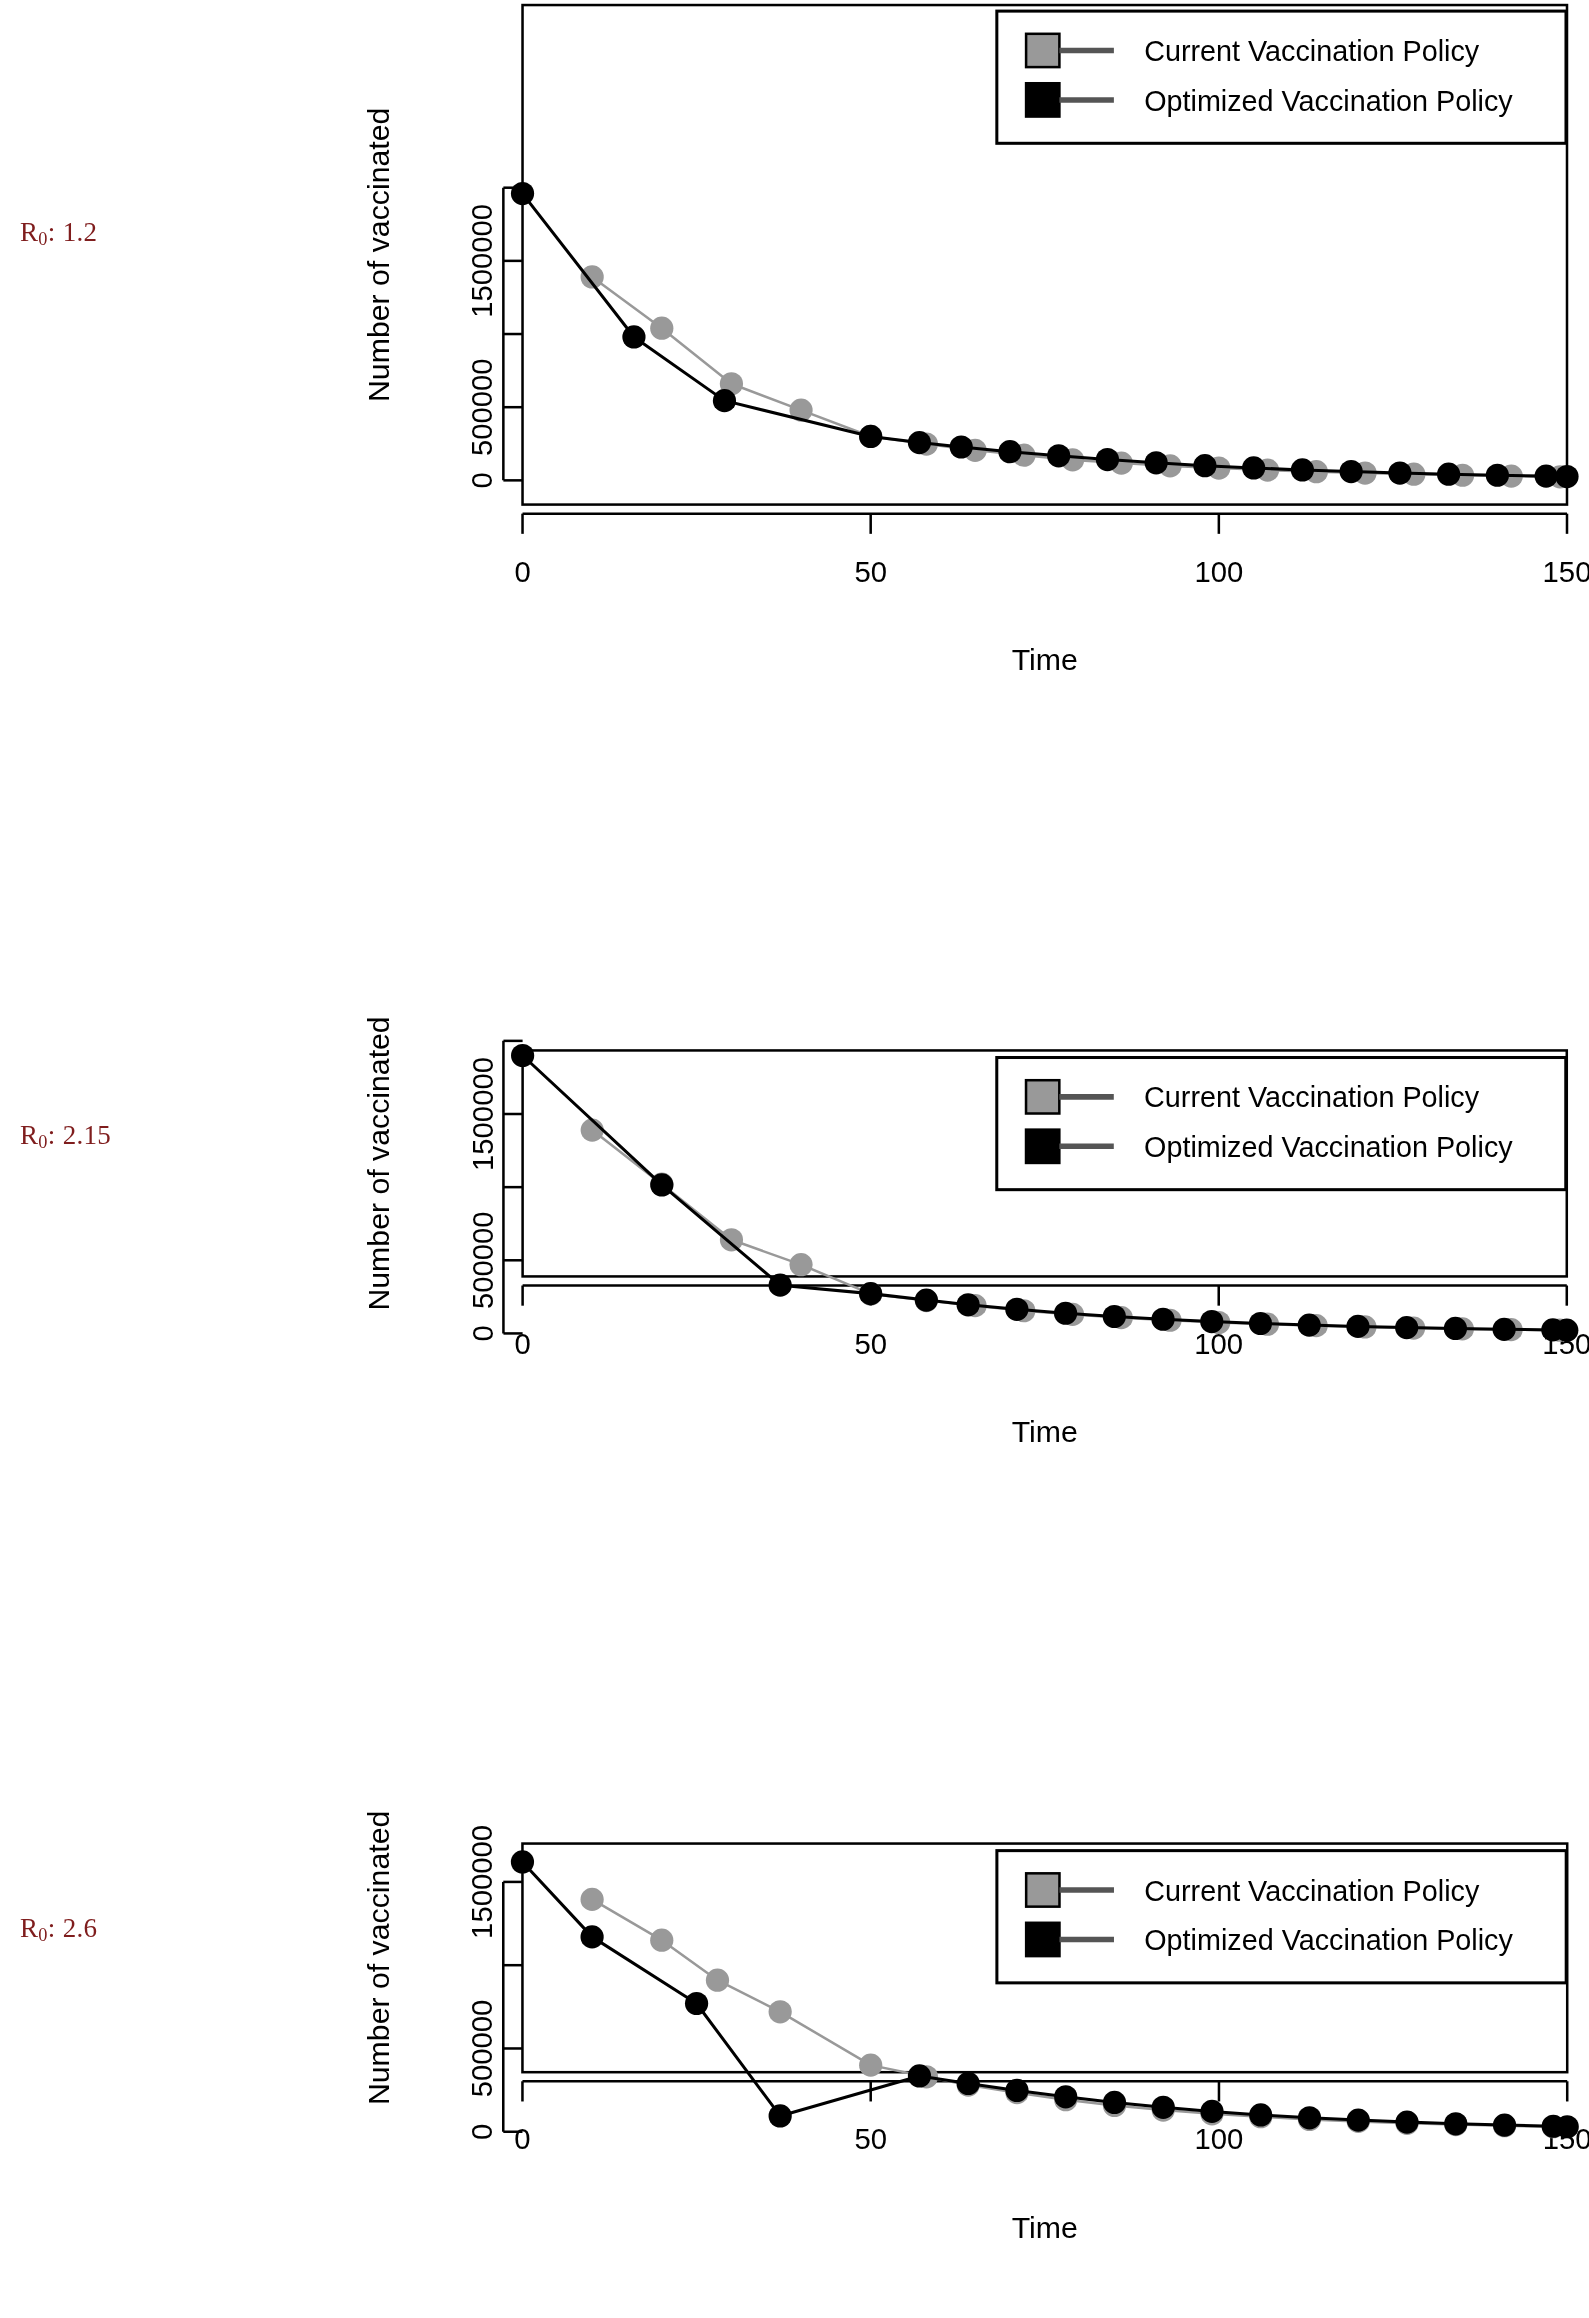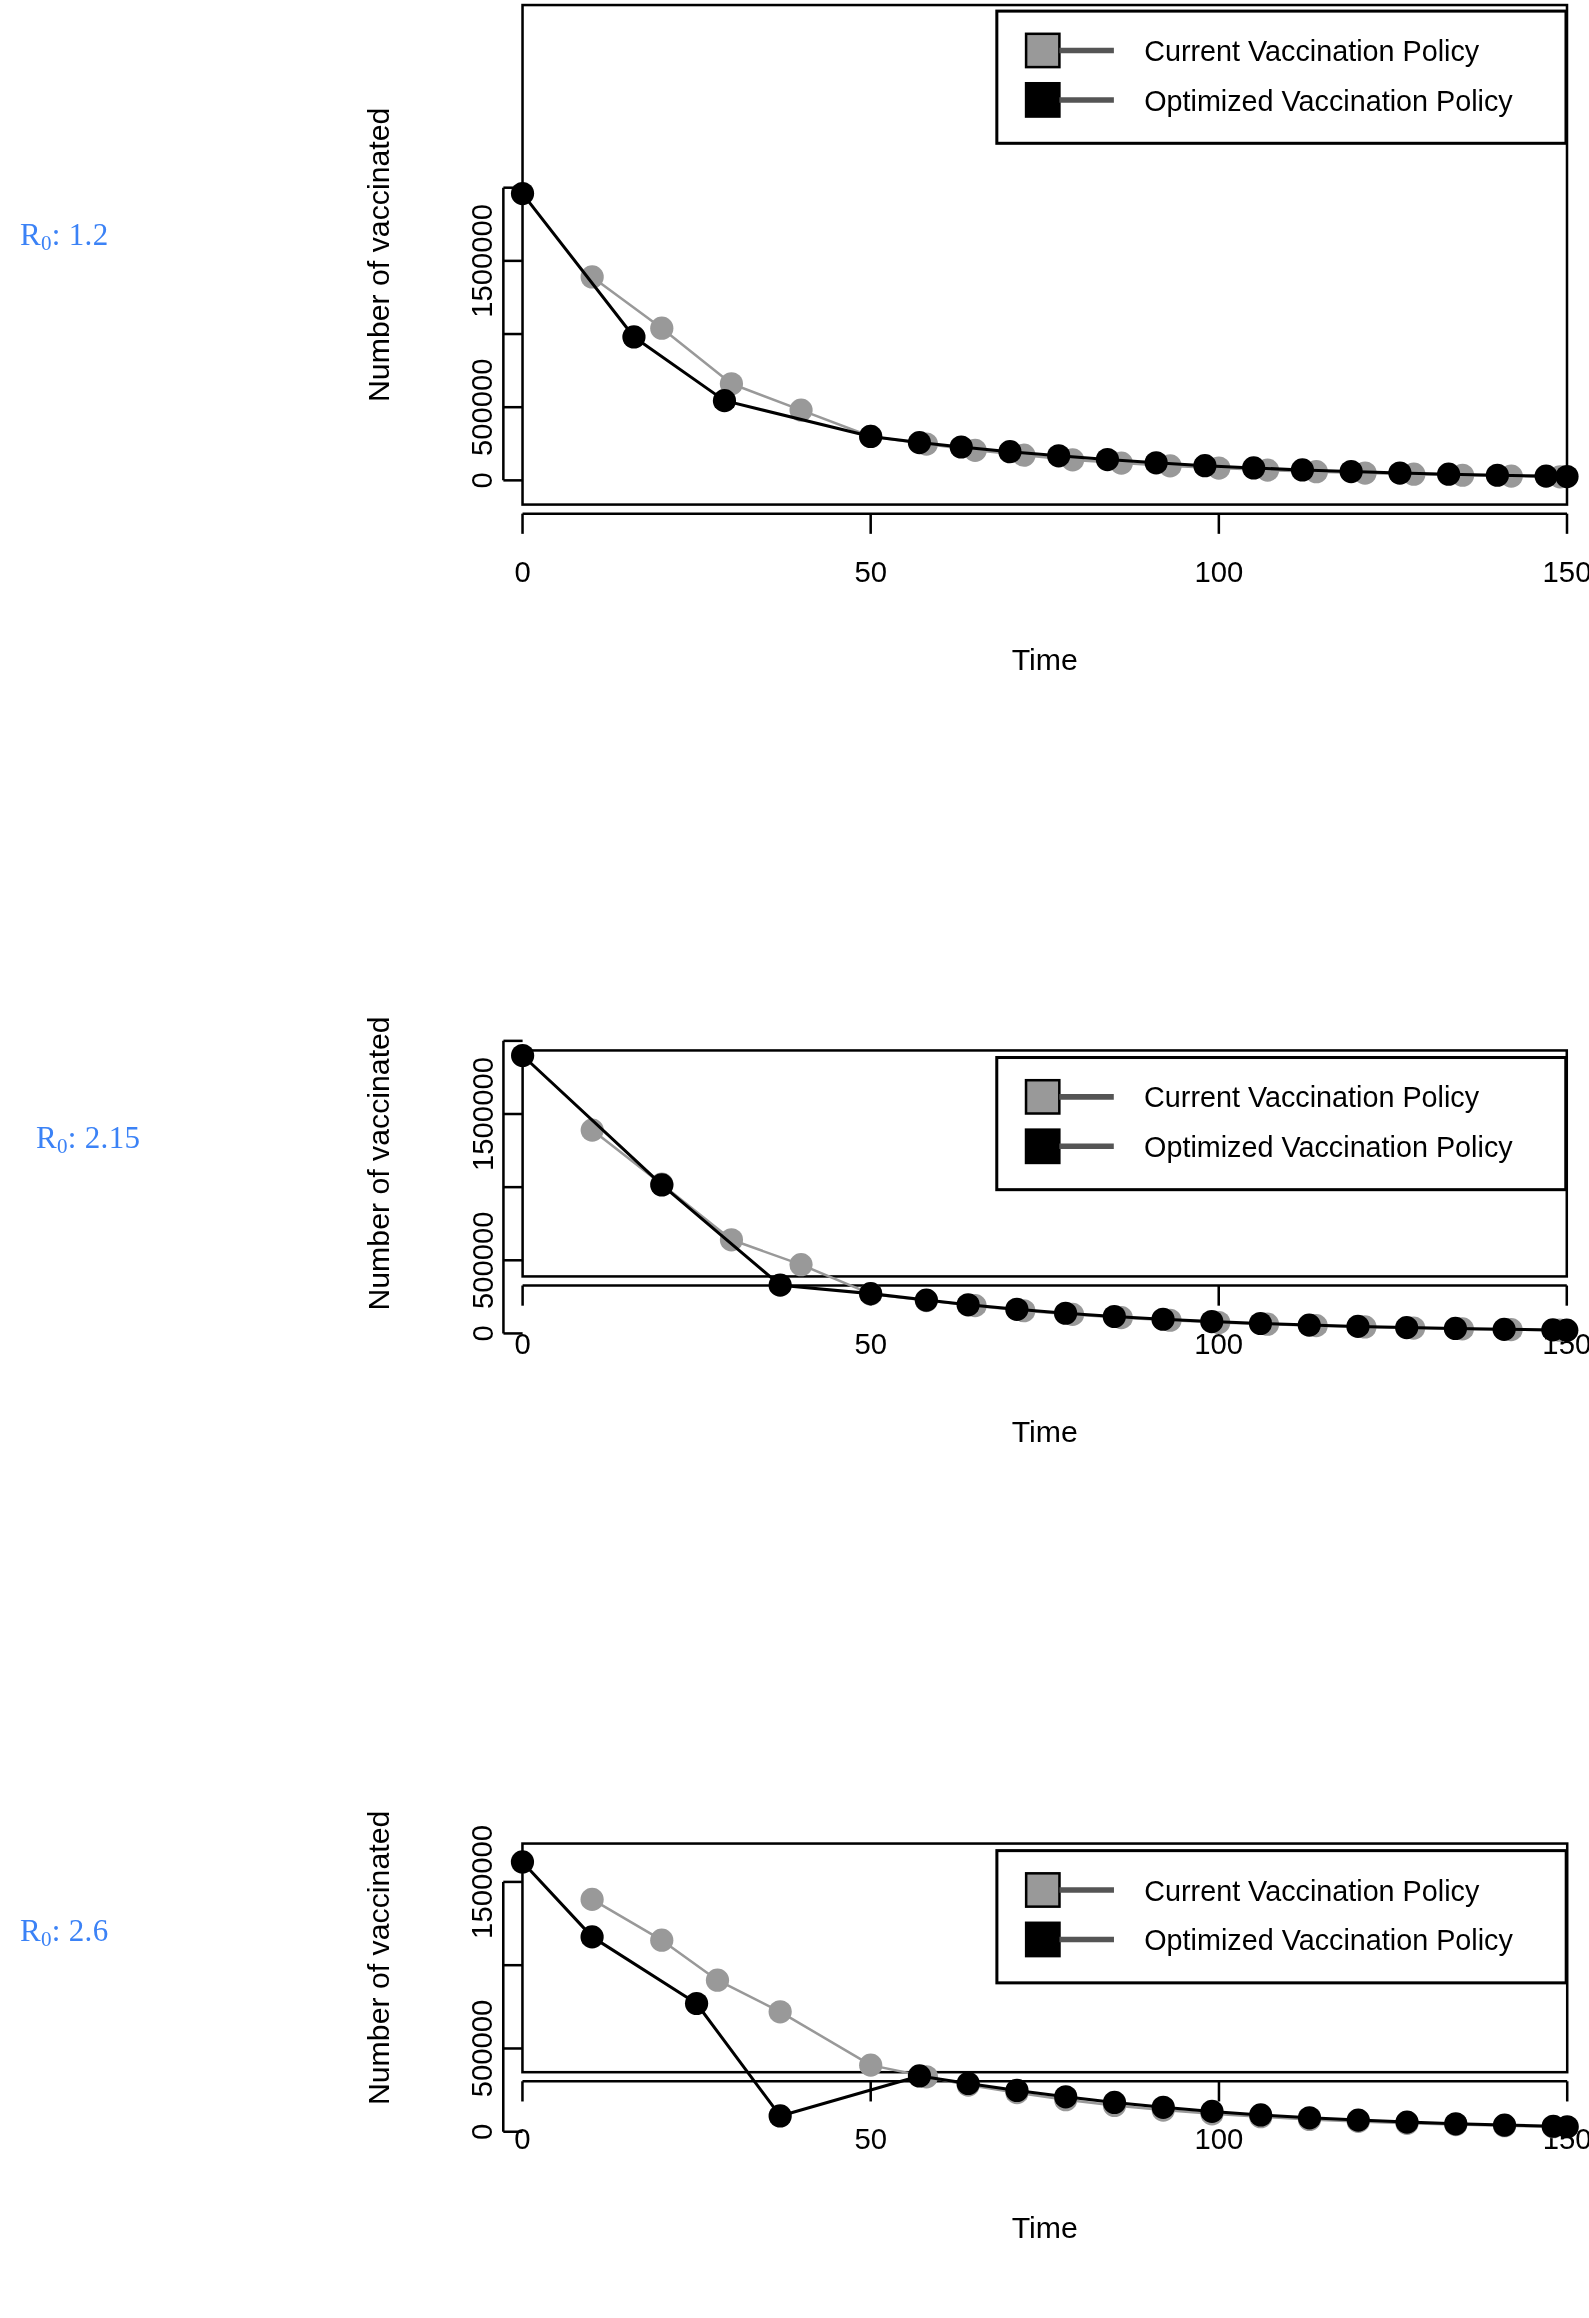--- a/index.html
+++ b/index.html
@@ -21,22 +21,22 @@
     height: 2319px;
   }
   .panel {
     position: absolute;
     left: 0;
     width: 1590px;
   }
   .panel-label {
     position: absolute;
     font-family: "Liberation Serif", serif;
-    font-size: 31px;
-    color: #3b82f6;
+    font-size: 27px;
+    color: #7f1d1d;
     white-space: nowrap;
     letter-spacing: 0.3px;
   }
   .panel-label sub {
     font-size: 0.68em;
     vertical-align: baseline;
     position: relative;
     top: 0.22em;
   }
   .chart-svg {
@@ -142,21 +142,21 @@
             <text x="2267" y="121" class="legend-text">Current Vaccination Policy</text>
             <rect x="2033" y="165" width="66" height="66" fill="#000000" stroke="#000000" stroke-width="5"></rect>
             <line x1="2099" y1="198" x2="2207" y2="198" stroke="#555555" stroke-width="11"></line>
             <text x="2267" y="219" class="legend-text">Optimized Vaccination Policy</text>
           </g>
         </svg>
       </div>
   </div>
 
   <div class="panel" id="panel-1" style="top:772px; height:797px;">
-    <div class="panel-label" id="panel-label-1" style="left:20px; top:348px;margin-left:16px;"><span>R</span><sub>0</sub><span>: 2.15</span></div>
+    <div class="panel-label" id="panel-label-1" style="left:20px; top:348px;"><span>R</span><sub>0</sub><span>: 2.15</span></div>
     <div id="chart-host-1">
         <svg width="1590" height="797" viewBox="0 0 3150 1580" class="chart-svg">
           <rect x="1035" y="552" width="2070" height="448" fill="none" stroke="#000000" stroke-width="5"></rect>
           <line x1="997" y1="1113" x2="1035" y2="1113" stroke="#000000" stroke-width="5"></line>
           <text x="960" y="1113" text-anchor="middle" dominant-baseline="middle" transform="rotate(-90 960 1113)" class="axis-text">0</text>
           <line x1="997" y1="968" x2="1035" y2="968" stroke="#000000" stroke-width="5"></line>
           <text x="960" y="968" text-anchor="middle" dominant-baseline="middle" transform="rotate(-90 960 968)" class="axis-text">500000</text>
           <line x1="997" y1="823" x2="1035" y2="823" stroke="#000000" stroke-width="5"></line>
           <line x1="997" y1="678" x2="1035" y2="678" stroke="#000000" stroke-width="5"></line>
           <text x="960" y="678" text-anchor="middle" dominant-baseline="middle" transform="rotate(-90 960 678)" class="axis-text">1500000</text>

